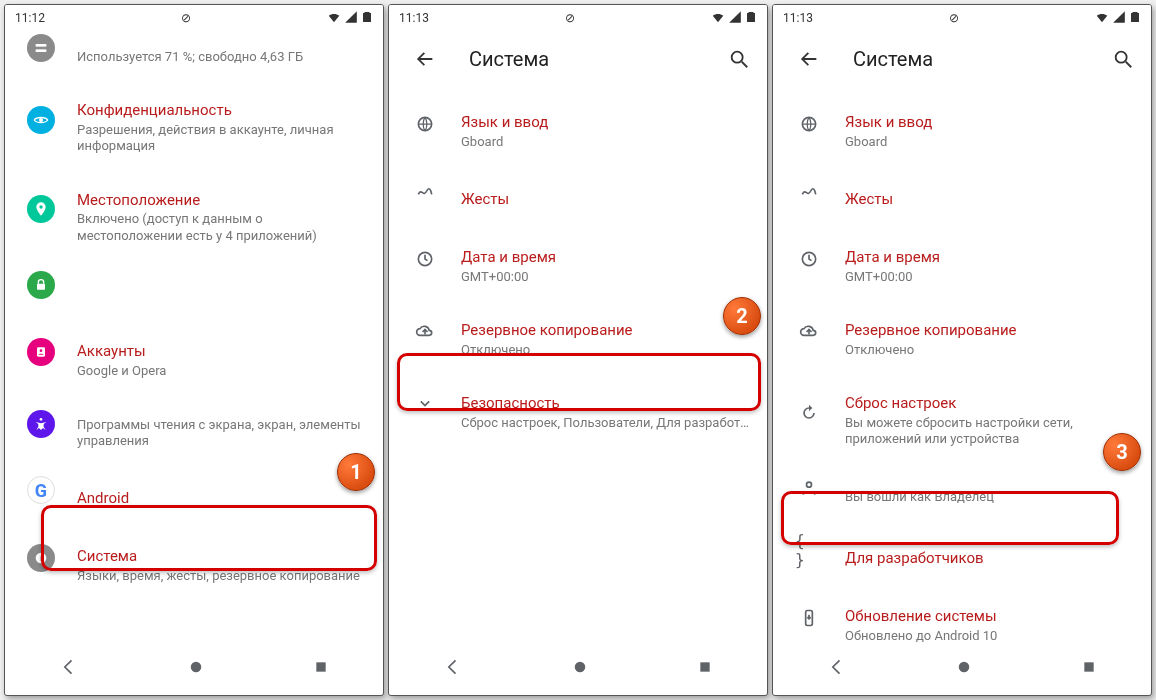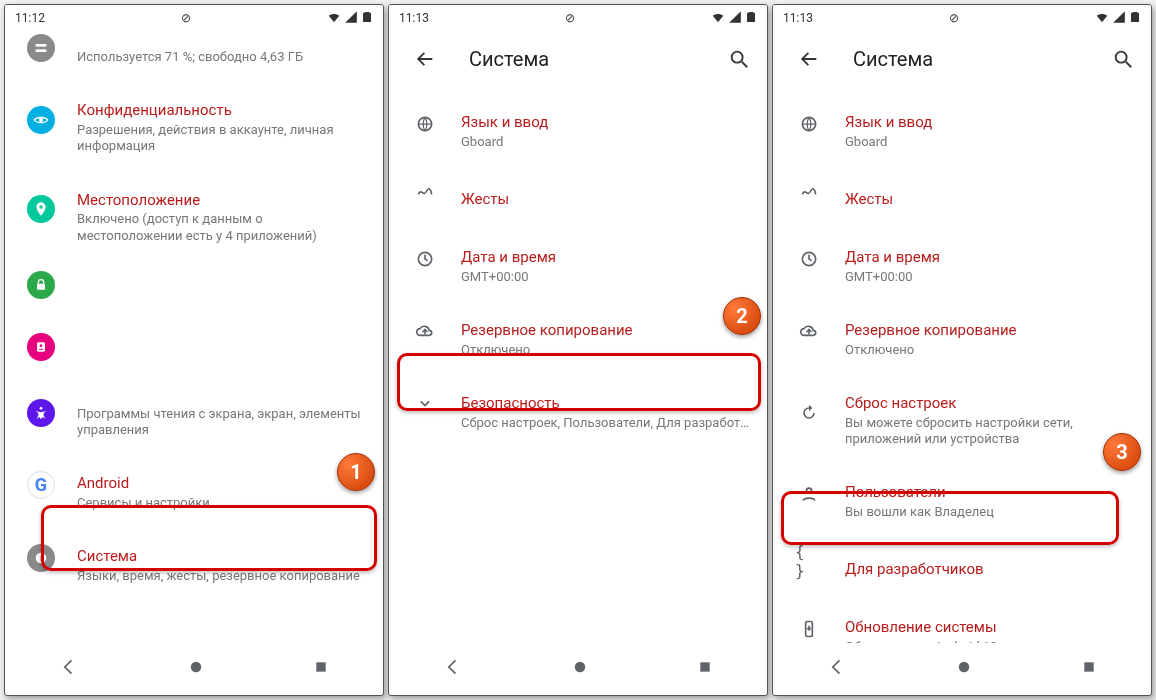--- a/index.html
+++ b/index.html
@@ -206,20 +206,24 @@
     <div class="row">
       <div class="row-icon">
           <div class="cicon" style="background:#e6007e">
             <svg viewBox="0 0 24 24">
               <rect x="6" y="5" width="12" height="14" rx="2" fill="#fff"></rect>
               <circle cx="12" cy="10" r="2" fill="#e6007e"></circle>
               <path d="M8 16c1-2 7-2 8 0" fill="#e6007e"></path>
             </svg>
           </div>
         </div>
+      <div class="row-text">
+        <div class="row-title">Аккаунты</div>
+        <div class="row-sub">Google и Opera</div>
+      </div>
     </div>
 
     <div class="row">
       <div class="row-icon">
           <div class="cicon" style="background:#5e17eb">
             <svg viewBox="0 0 24 24">
               <circle cx="12" cy="5" r="2" fill="#fff"></circle>
               <path d="M4 9l8 2 8-2-4 3v4l3 5-4-3-3 3-3-3-4 3 3-5v-4z" fill="#fff"></path>
             </svg>
           </div>
@@ -228,21 +232,20 @@
         <div class="row-sub wrap">Программы чтения с экрана, экран, элементы управления</div>
       </div>
     </div>
 
     <div class="row">
       <div class="row-icon">
           <div class="cicon" style="background:#fff;border:1px solid #ddd;color:#4285F4;font-weight:700;font-size:18px">G</div>
         </div>
       <div class="row-text">
         <div class="row-title">Android</div>
-        <div class="row-sub">Сервисы и настройки</div>
       </div>
     </div>
 
     <div class="row">
       <div class="row-icon">
           <div class="cicon" style="background:#8a8a8a">
             <svg viewBox="0 0 24 24">
               <circle cx="12" cy="12" r="8" fill="#fff"></circle>
               <text x="12" y="16" text-anchor="middle" font-size="12" fill="#8a8a8a">i</text>
             </svg>
@@ -500,21 +503,20 @@
     <div class="row">
       <div class="row-icon">
           <div class="oicon">
             <svg viewBox="0 0 24 24">
               <circle cx="12" cy="8" r="3" fill="none" stroke="#5f6368" stroke-width="2"></circle>
               <path d="M5 20c1-4 13-4 14 0" fill="none" stroke="#5f6368" stroke-width="2"></path>
             </svg>
           </div>
         </div>
       <div class="row-text">
-        <div class="row-title">Пользователи</div>
         <div class="row-sub">Вы вошли как Владелец</div>
       </div>
     </div>
 
     <div class="row">
       <div class="row-icon">
           <div class="oicon" style="font-family:monospace;color:#5f6368;font-size:16px">{ }</div>
         </div>
       <div class="row-text">
           <div class="row-title">Для разработчиков</div>

